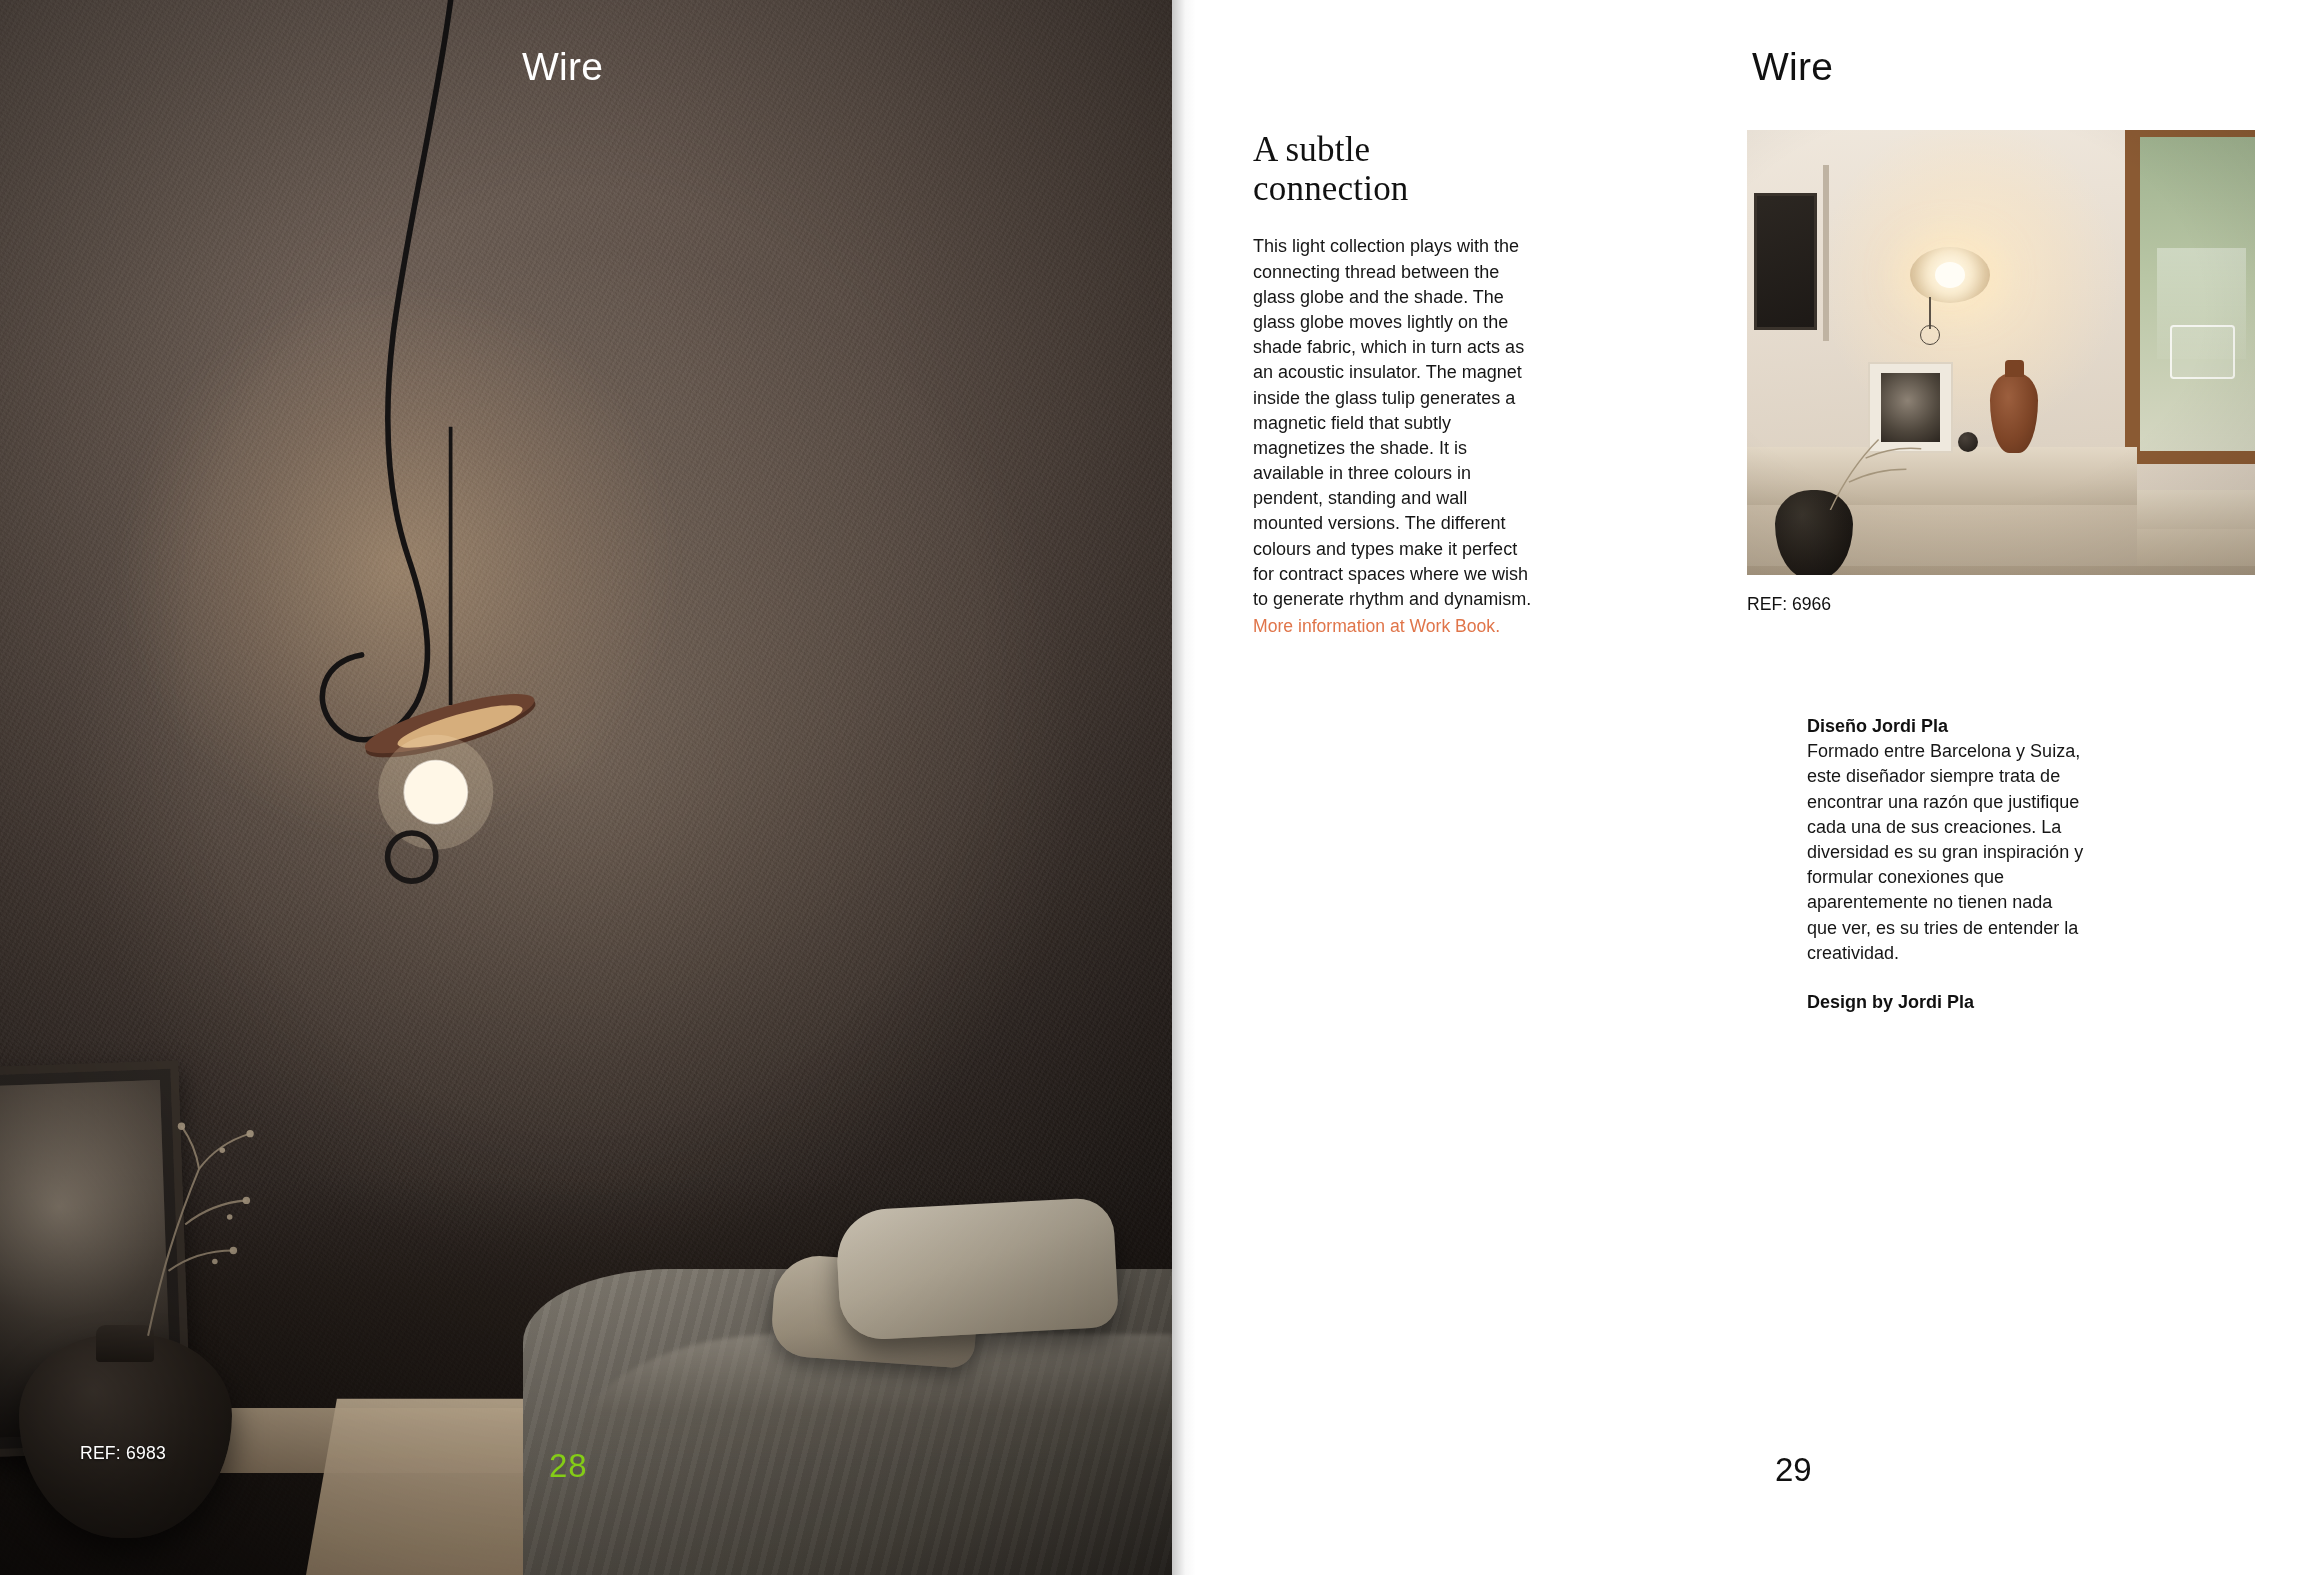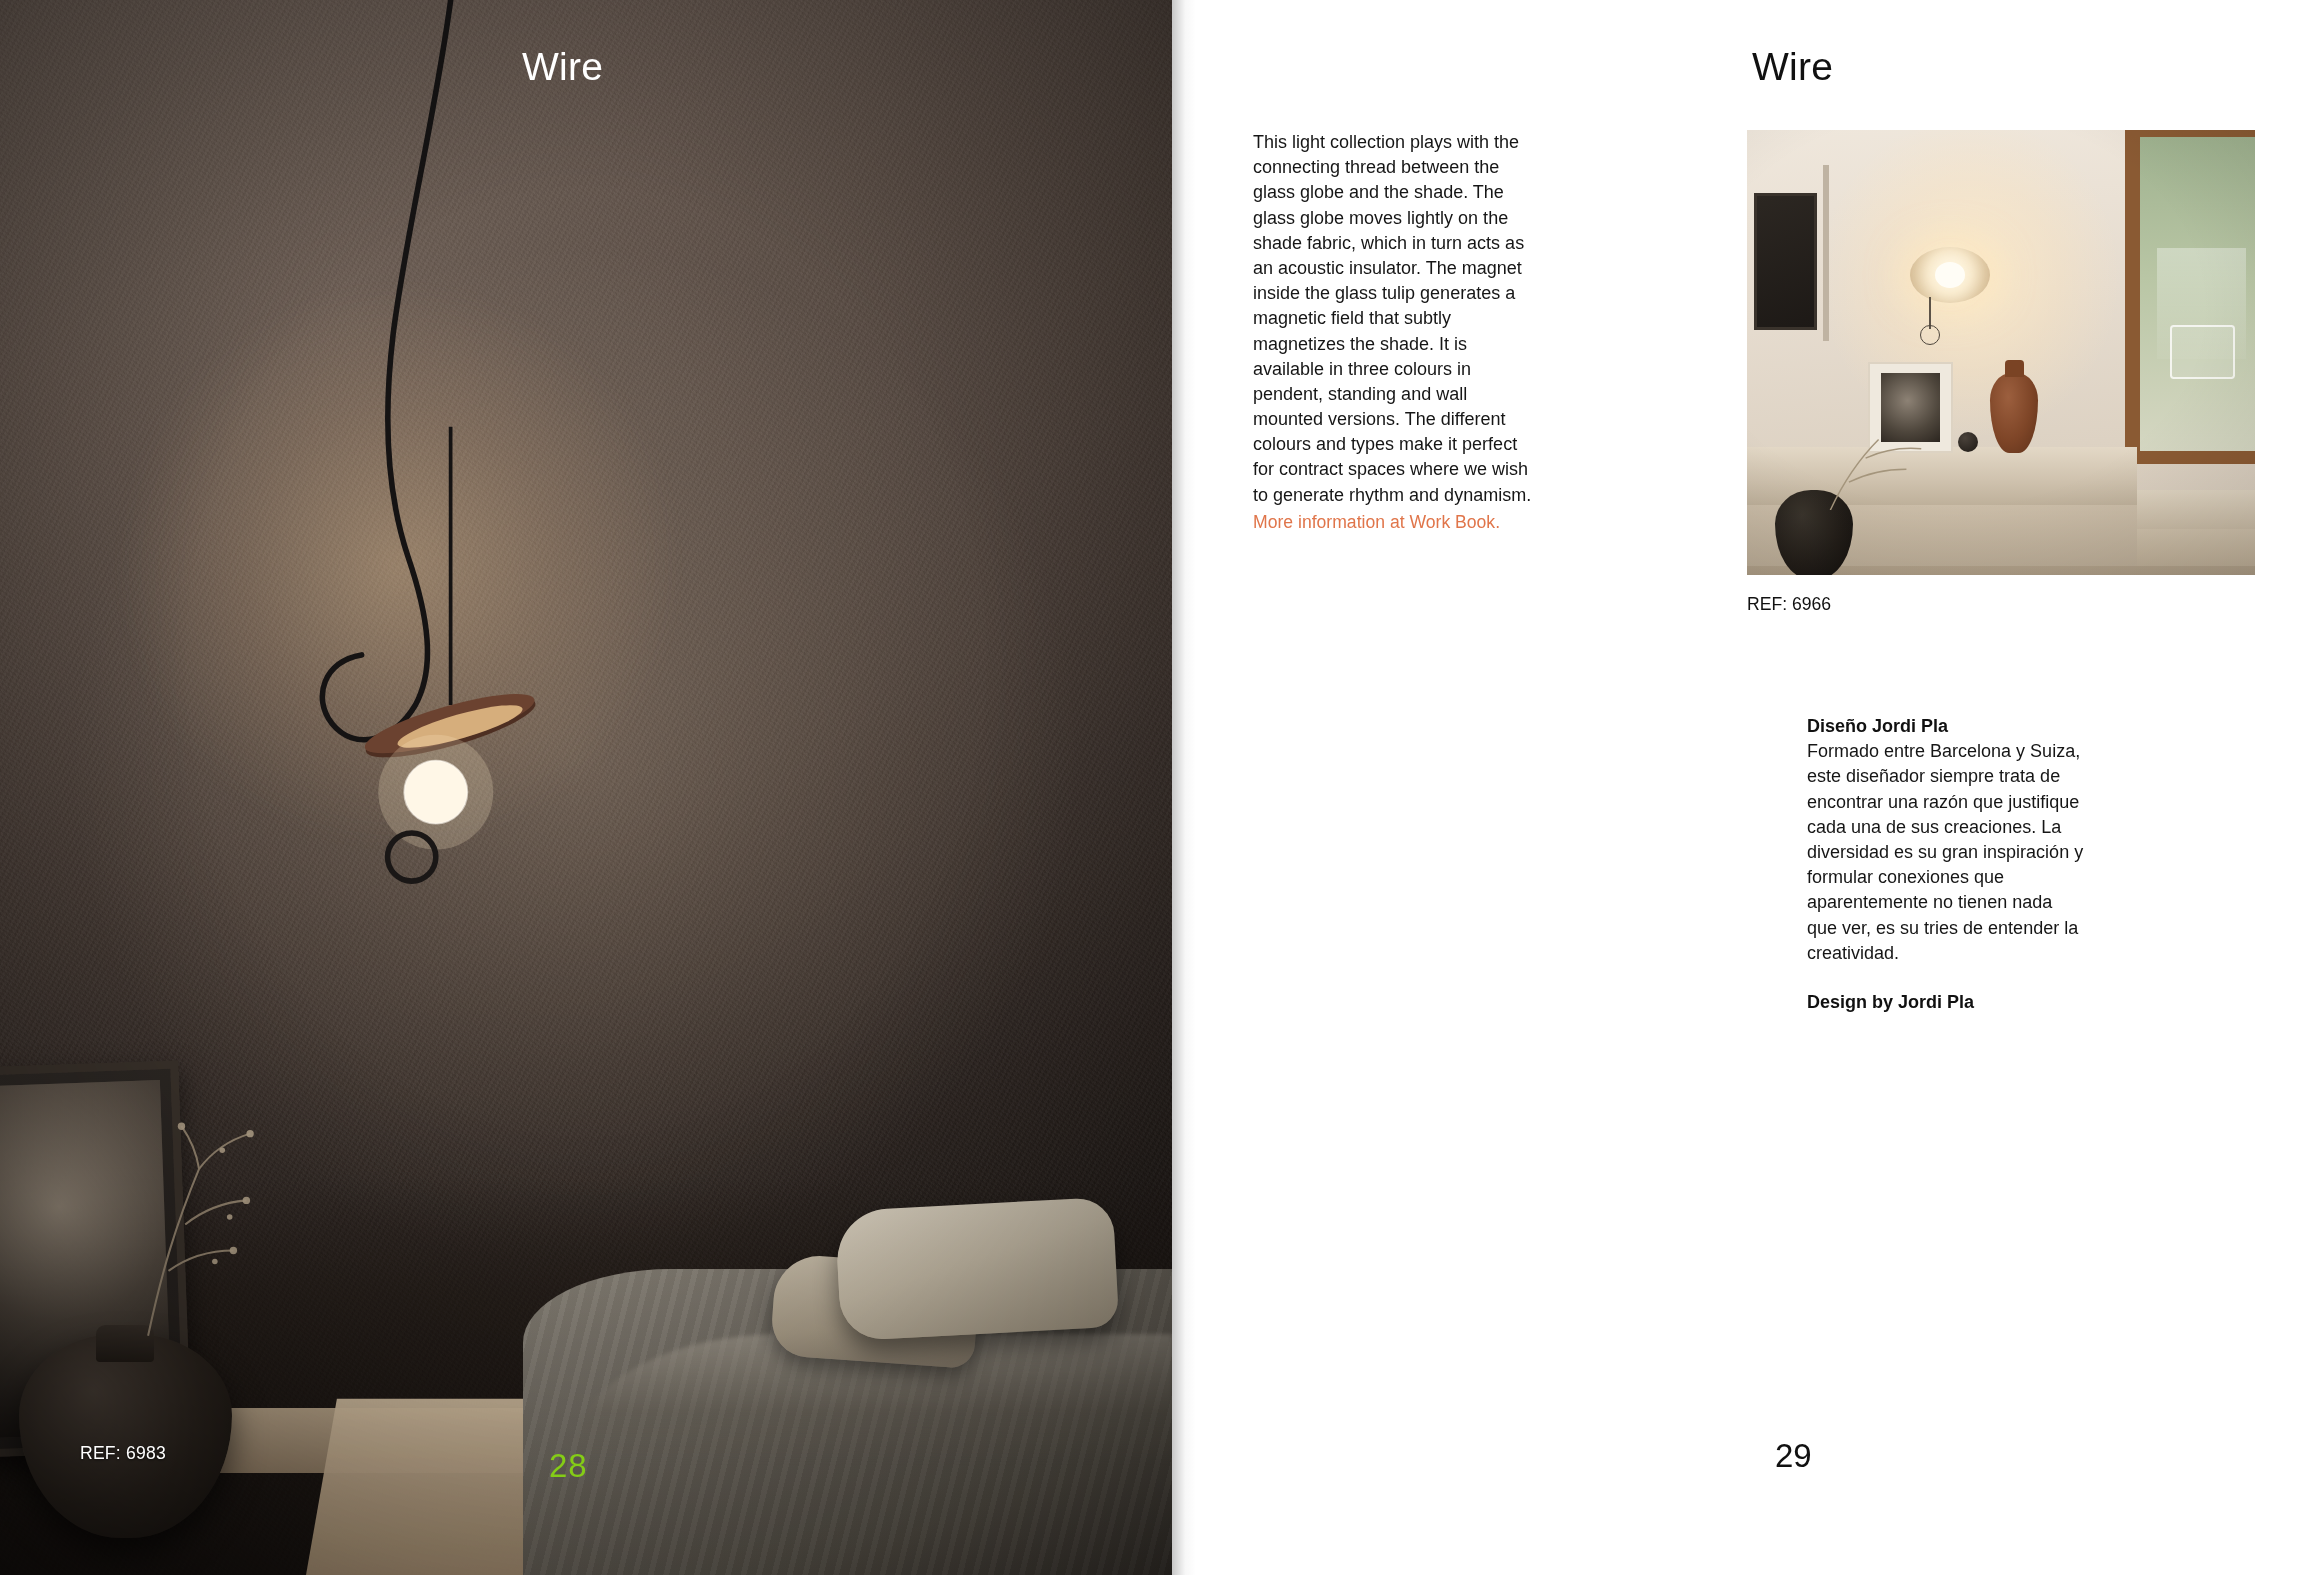--- a/index.html
+++ b/index.html
@@ -146,21 +146,21 @@
   .page-right {
     position: relative;
     width: 1146px; height: 1575px;
     background: #ffffff;
   }
   .r-title {
     position: absolute; left: 580px; top: 45px;
     font-size: 39px; color: #111; font-weight: 400; letter-spacing: 0.3px;
   }
   .r-pagenum {
-    position: absolute; left: 603px; bottom: 100px;
+    position: absolute; left: 603px; bottom: 86px;
     font-size: 33px; color: #111;
   }
   .col-text {
     position: absolute; left: 81px; top: 130px; width: 288px;
   }
   .headline {
     font-family: "Liberation Serif", serif;
     font-size: 35px; line-height: 1.12; color: #111; font-weight: 400;
     letter-spacing: 0.2px;
     margin-bottom: 26px;
@@ -369,20 +369,24 @@
 
     <div class="title-left">Wire</div>
     <div class="ref-left">REF: 6983</div>
     <div class="pagenum-left">28</div>
   </div>
 
   <div class="page-right">
     <div class="r-title">Wire</div>
 
     <div class="col-text">
+      <div class="headline">
+        <span>A subtle</span>
+        <span>connection</span>
+      </div>
       <p class="body-copy">This light collection plays with the connecting thread between the glass globe and the shade. The glass globe moves lightly on the shade fabric, which in turn acts as an acoustic insulator. The magnet inside the glass tulip generates a magnetic field that subtly magnetizes the shade. It is available in three colours in pendent, standing and wall mounted versions. The different colours and types make it perfect for contract spaces where we wish to generate rhythm and dynamism.</p>
       <a class="more-info" href="#">More information at Work Book.</a>
     </div>
 
     <div class="photo-block">
       <div class="photo">
         <div class="ph-wall"></div>
         <div class="ph-window">
           <div class="ph-window-pane"></div>
         </div>

